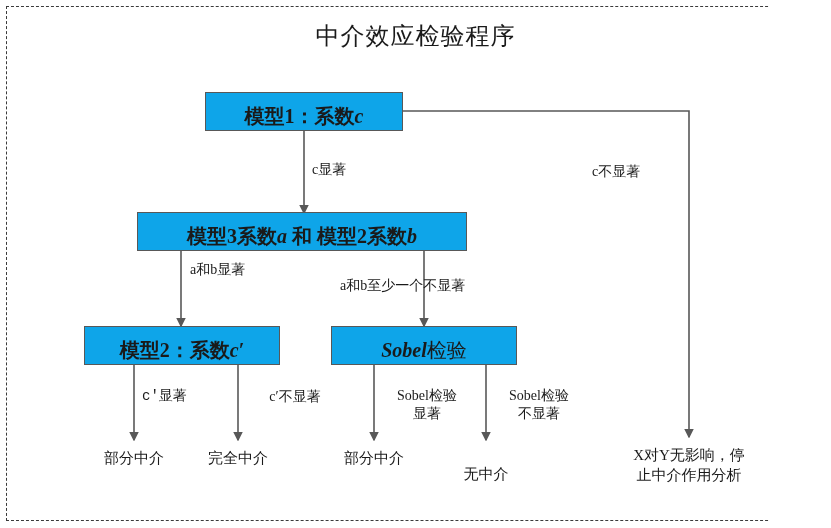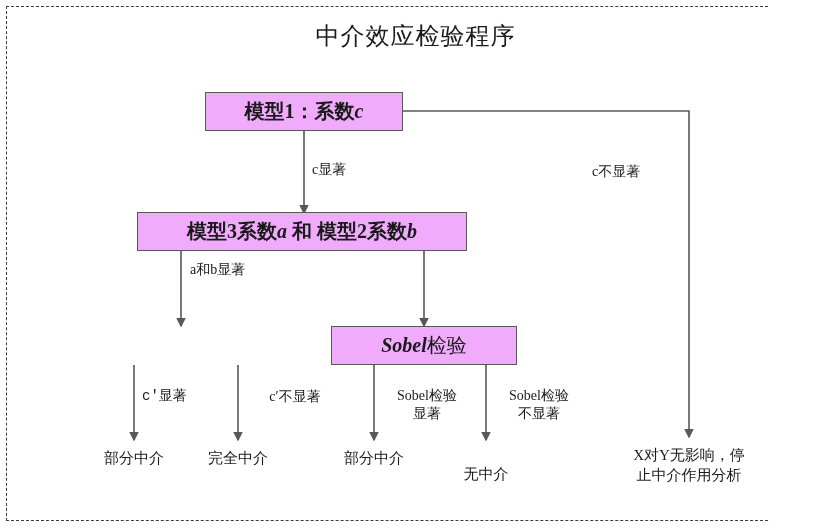--- a/index.html
+++ b/index.html
@@ -31,23 +31,23 @@
     position: absolute;
     left: 0; top: 0;
     width: 831px;
     height: 528px;
   }
 
   .node {
     position: absolute;
     box-sizing: border-box;
     border: 1.5px solid #585858;
-    background: #f0abfc;
+    background: #0ea5e9;
     display: flex;
-    align-items: center;
+    align-items: flex-end;
     justify-content: center;
     color: #1a1a1a;
     white-space: nowrap;
   }
 
   .title {
     position: absolute;
     text-align: center;
     color: #1a1a1a;
     font-size: 24px;
@@ -122,31 +122,35 @@
   <div class="title" style="left:0; top:20px; width:831px;">中介效应检验程序</div>
 
   <div class="node" style="left:205px; top:92px; width:198px; height:39px;">
     <span class="box-text"><span>模型1：系数</span><em class="it v">c</em></span>
   </div>
 
   <div class="node" style="left:137px; top:212px; width:330px; height:39px;">
     <span class="box-text"><span>模型3系数</span><em class="it v">a</em><span> 和 </span><span>模型2系数</span><em class="it v">b</em></span>
   </div>
 
+  <div class="node" style="left:84px; top:326px; width:196px; height:39px;">
+    <span class="box-text"><span>模型2：系数</span><em class="it v">c′</em></span>
+  </div>
 
   <div class="node" style="left:331px; top:326px; width:186px; height:39px;">
     <span class="sobel-text"><em class="it v">Sobel</em><span>检验</span></span>
   </div>
 
   <div class="edge-label" style="left:592px; top:163px; width:110px; text-align:left;">c不显著</div>
 
   <div class="edge-label" style="left:312px; top:161px; width:110px; text-align:left;">c显著</div>
 
   <div class="edge-label" style="left:190px; top:261px; width:120px; text-align:left;">a和b显著</div>
 
+  <div class="edge-label" style="left:340px; top:277px; width:200px; text-align:left;">a和b至少一个不显著</div>
 
   <div class="edge-label" style="left:142px; top:388px; width:90px; text-align:left;font-family:Liberation Mono, monospace;">c′显著</div>
 
   <div class="edge-label" style="left:245px; top:388px; width:100px; text-align:center;">c′不显著</div>
 
   <div class="edge-label" style="left:380px; top:387px; width:94px; text-align:center;">Sobel检验
 显著</div>
 
   <div class="edge-label" style="left:492px; top:387px; width:94px; text-align:center;">Sobel检验
 不显著</div>

